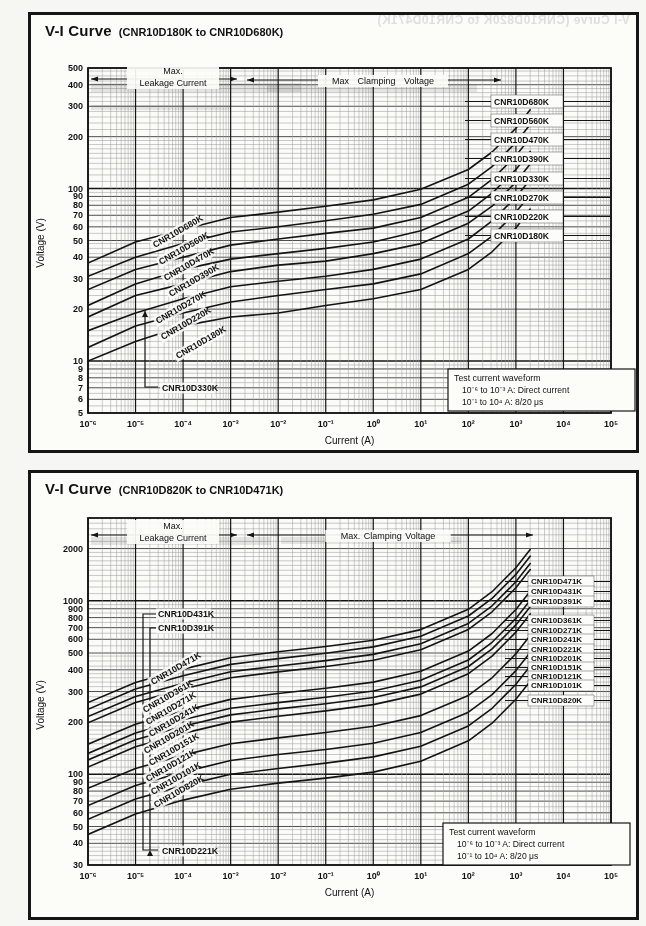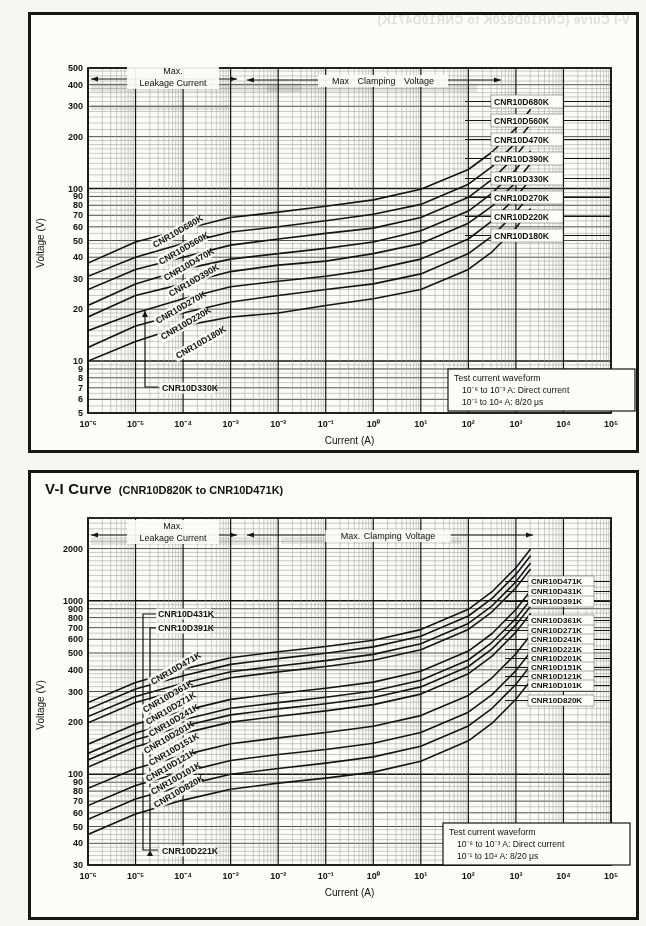--- a/index.html
+++ b/index.html
@@ -26,20 +26,23 @@
     font-weight:bold;font-size:12px;color:rgba(40,40,60,.14);
     transform:scaleX(-1);letter-spacing:.5px;pointer-events:none;
   }
 </style>
 </head>
 <body>
 
 <div class="bleed">V-I Curve (CNR10D820K to CNR10D471K)</div>
 
 <section class="panel" id="panel-0">
+  <div class="panel-title">
+    <span class="t">V-I Curve</span><span class="st">(CNR10D180K to CNR10D680K)</span>
+  </div>
   <div class="chart-host">
       <svg width="605" height="435" viewBox="0 0 605 435">
         <defs>
           <clipPath id="clip0">
             <rect x="57" y="53" width="523" height="345"></rect>
           </clipPath>
         </defs>
         <rect x="57" y="53" width="523" height="345" fill="#fbfbf7"></rect>
         <g>
           <line x1="57" y1="398" x2="580" y2="398" stroke="#3c3c3c" stroke-width="0.9"></line>

